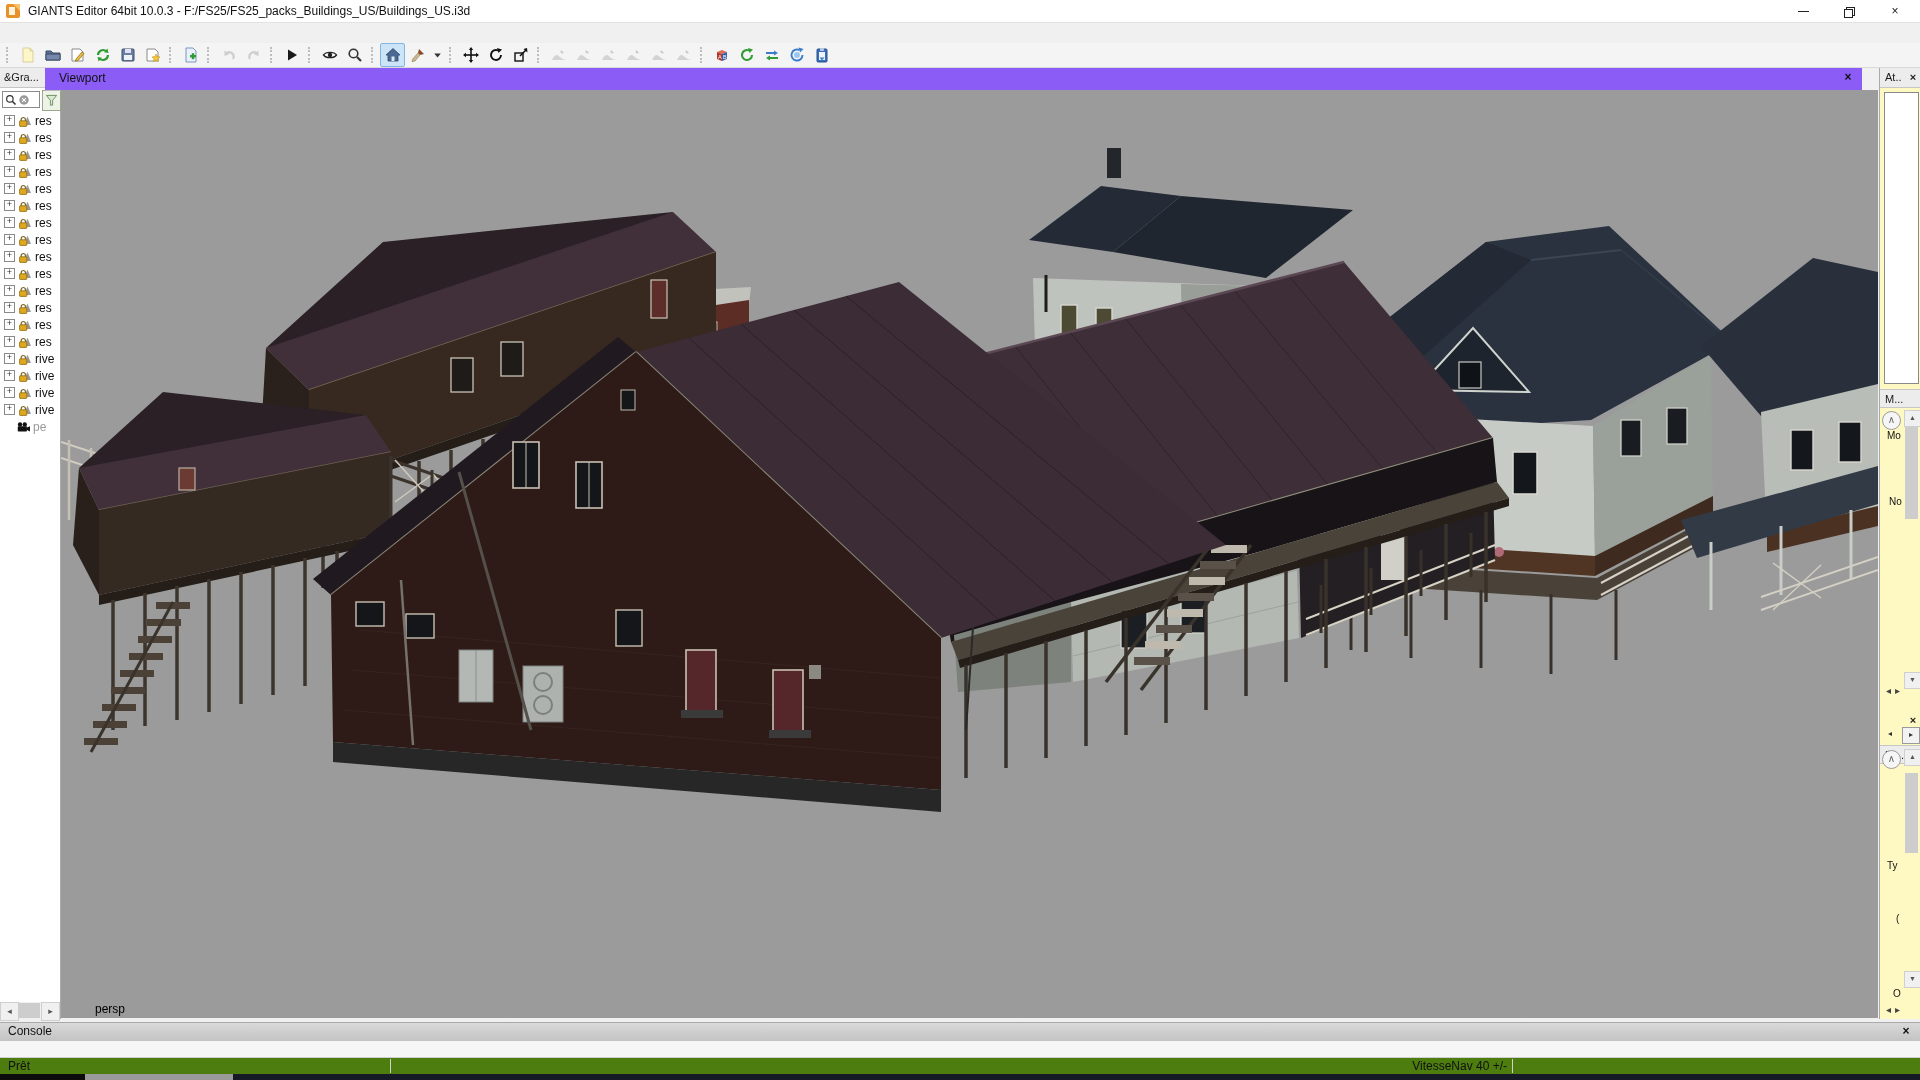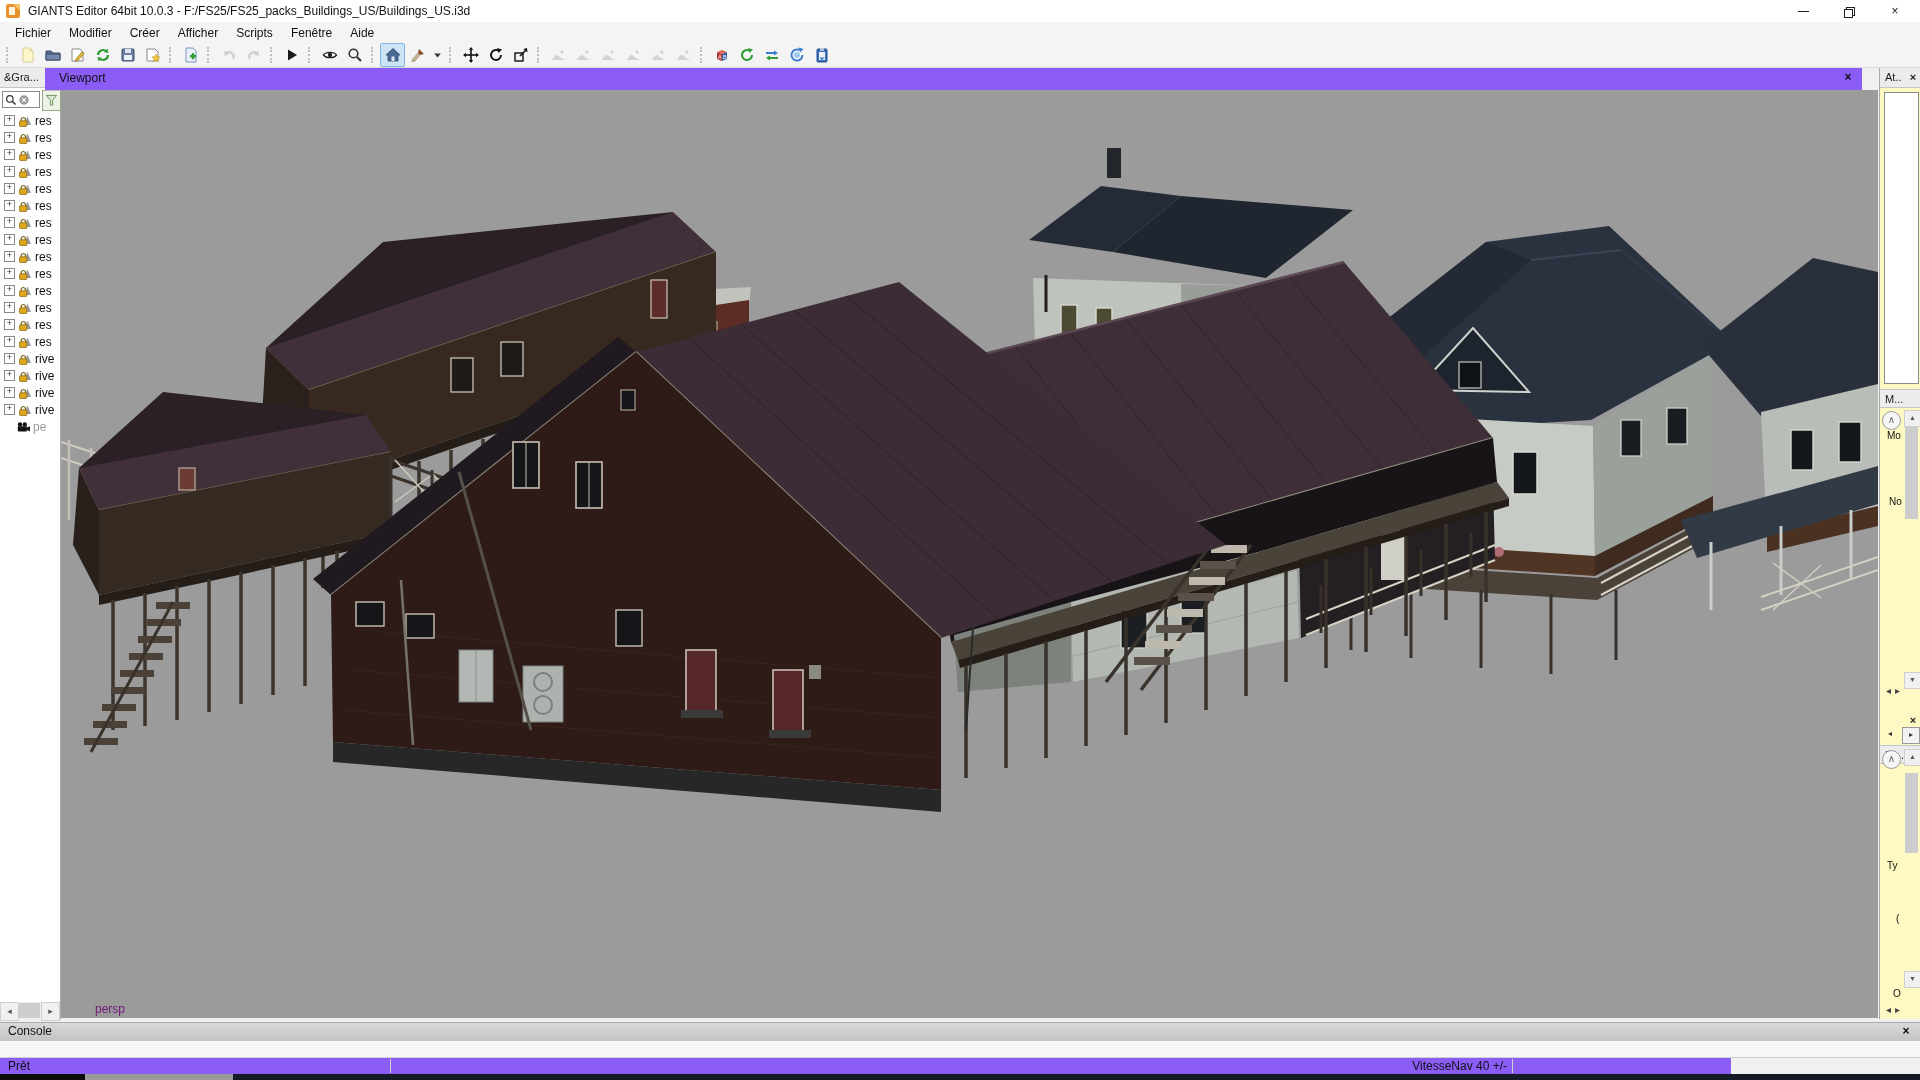--- a/index.html
+++ b/index.html
@@ -49,21 +49,21 @@
   .sb-track{background:#f0f0f0;}
   #sg-hscroll{left:0;top:1002px;width:60px;height:17px;}
   .hs-left{position:absolute;left:0;top:0;width:17px;height:17px;font-size:9px;line-height:16px;}
   .hs-right{position:absolute;right:0;top:0;width:17px;height:17px;font-size:9px;line-height:16px;}
   .hs-thumb{position:absolute;left:18px;top:1px;width:22px;height:15px;}
   
   #vp-head{left:45px;top:68px;width:1817px;height:22px;background:#8b5cf6;border-bottom:1px solid #b9b9b9;}
   #vp-title{left:14px;top:3px;font-size:12px;color:#111;}
   #vp-close{left:1795px;top:2px;width:16px;text-align:center;font-weight:bold;}
   #vp-canvas{left:61px;top:90px;width:1817px;height:928px;background:#9b9b9b;overflow:hidden;}
-  #persp-label{left:34px;top:912px;color:#701a75;font-size:12px;}
+  #persp-label{left:34px;top:912px;color:#000000;font-size:12px;}
   
   #right-col{left:1879px;top:68px;width:41px;height:951px;background:#fef9c3;border-left:1px solid #a9a9a9;}
   .rc{position:absolute;left:0;width:41px;}
   #at-head{top:0;height:20px;padding-left:5px;box-sizing:border-box;}
   #at-list{position:absolute;left:4px;top:24px;width:33px;height:290px;background:#fff;border:1px solid #8a8a8a;}
   #m-head{top:321px;height:19px;padding-left:5px;box-sizing:border-box;border-top:1px solid #c6c6c6;}
   #fe-head{top:636px;height:19px;padding-left:5px;box-sizing:border-box;border-top:1px solid #c6c6c6;margin-top:41px;}
   .collapse-btn{position:absolute;width:17px;height:17px;border:1px solid #9a9a9a;border-radius:50%;
                 background:#f6f6f6;text-align:center;line-height:15px;font-size:10px;color:#666;}
   .vsb{position:absolute;right:2px;width:15px;}
@@ -72,21 +72,21 @@
   .rlabel{position:absolute;font-size:10px;color:#111;white-space:nowrap;}
   .hpair{position:absolute;font-size:10px;color:#444;letter-spacing:4px;}
   .navbtn{position:absolute;width:16px;height:15px;text-align:center;font-size:8px;line-height:14px;color:#333;}
   .navbtn.raised{border:1px solid #9a9a9a;background:#f2f2f2;}
   
   #console-head{left:0;top:1022px;width:1920px;height:18px;background:linear-gradient(#d9d9d9,#c3c3c3);border-top:1px solid #aaa;border-bottom:1px solid #b5b5b5;line-height:17px;}
   #console-title{left:8px;top:0;font-size:12px;color:#111;}
   #console-close{left:1898px;top:0;width:16px;text-align:center;font-weight:bold;}
   #console-body{left:0;top:1041px;width:1920px;height:16px;background:#f6f6f6;border-bottom:1px solid #cfcfcf;}
   
-  #statusbar{left:0;top:1058px;width:1731px;height:16px;background:#8b5cf6;}
+  #statusbar{left:0;top:1058px;width:1920px;height:16px;background:#4d7c0f;}
   #status-ready{left:8px;top:1px;}
   .vline{position:absolute;top:1px;width:1px;height:14px;background:#d0d0d0;}
   #status-nav{left:1340px;top:1px;width:167px;text-align:right;}
   
   .strip{top:1074px;height:6px;}
 </style>
 </head>
 <body>
 
 <svg width="0" height="0" style="position:absolute">
@@ -230,29 +230,20 @@
         <rect width="14" height="14" rx="2" fill="#e8912a"></rect>
         <path d="M14 0v7L7 0z" fill="#f7c26a"></path>
         <rect x="3" y="3" width="6" height="8" fill="#fdf3dd"></rect>
       </svg>
     <span class="abs" id="titletext">GIANTS Editor 64bit 10.0.3 - F:/FS25/FS25_packs_Buildings_US/Buildings_US.i3d</span>
     <div class="abs wbtn" id="btn-min"><span id="min-glyph"></span></div>
     <div class="abs wbtn" id="btn-restore"><span id="restore-glyph"></span></div>
     <div class="abs wbtn" id="btn-close"><span>×</span></div>
   </div>
 
-  <div class="abs" id="menubar">
-      <div class="menu-item">Fichier</div>
-      <div class="menu-item">Modifier</div>
-      <div class="menu-item">Créer</div>
-      <div class="menu-item">Afficher</div>
-      <div class="menu-item">Scripts</div>
-      <div class="menu-item">Fenêtre</div>
-      <div class="menu-item">Aide</div>
-    </div>
 
   <div class="abs" id="toolbar">
       <div class="tsep"></div>
       <div class="tbtn">
         <svg class="ticon">
           <use href="#ic-new"></use>
         </svg>
       </div>
       <div class="tbtn">
         <svg class="ticon">

